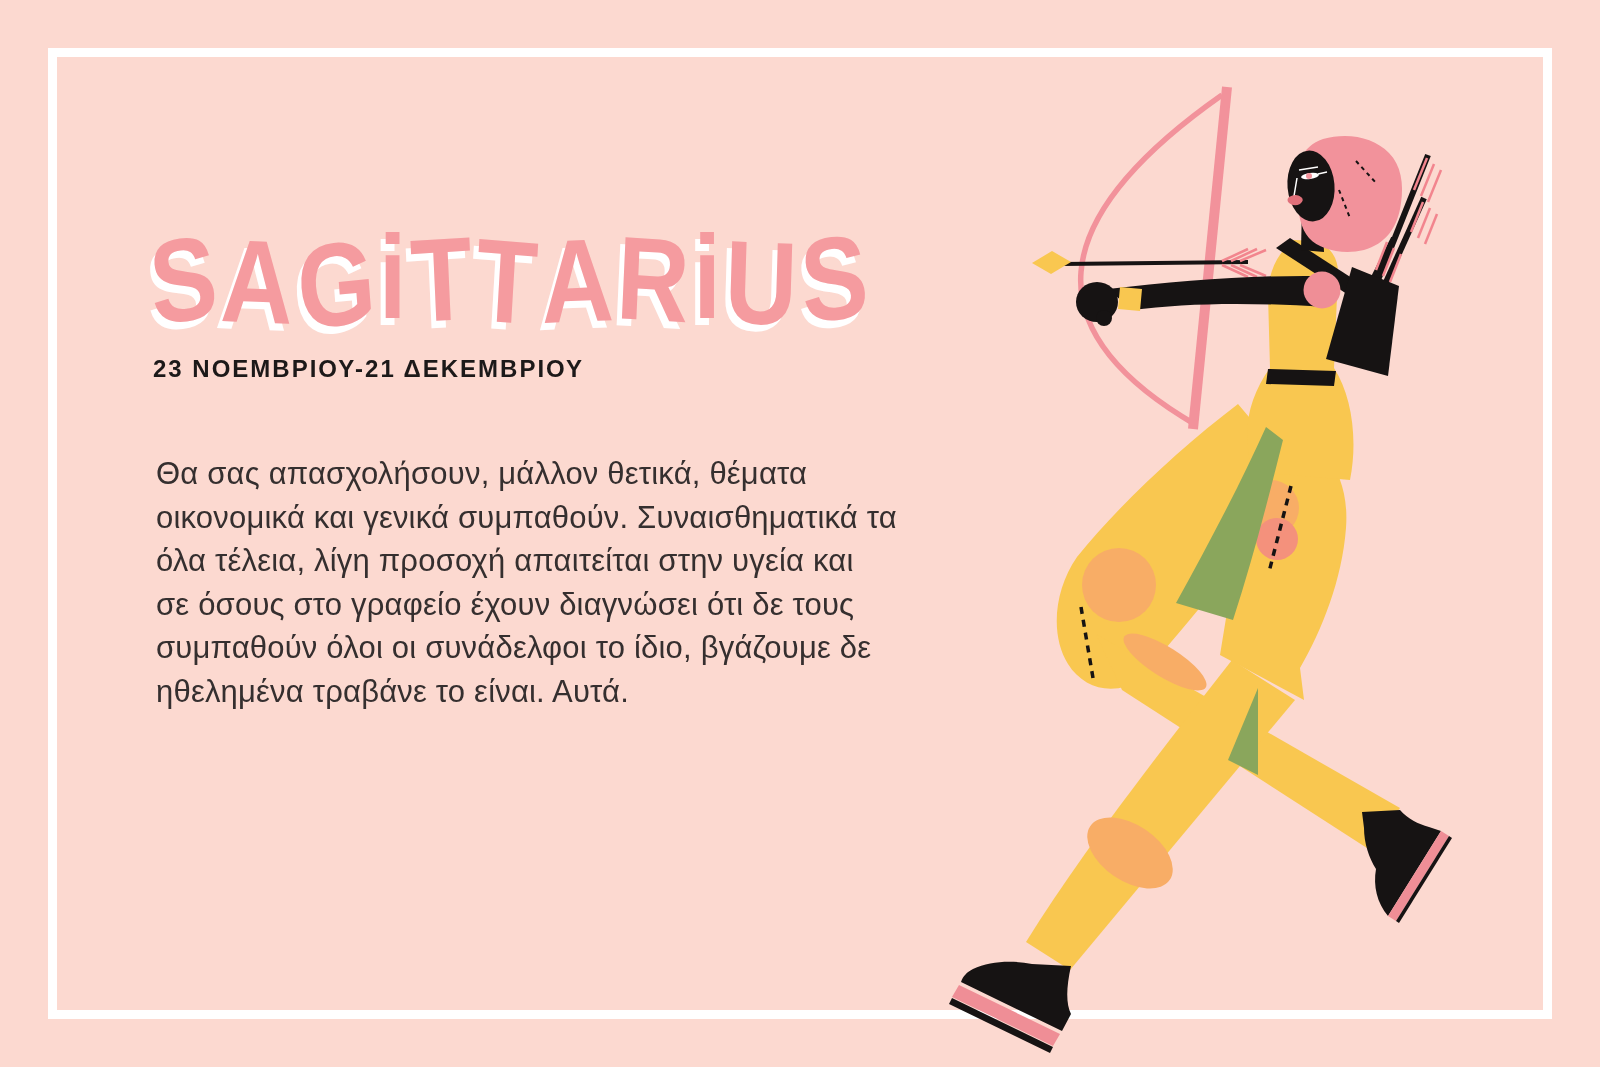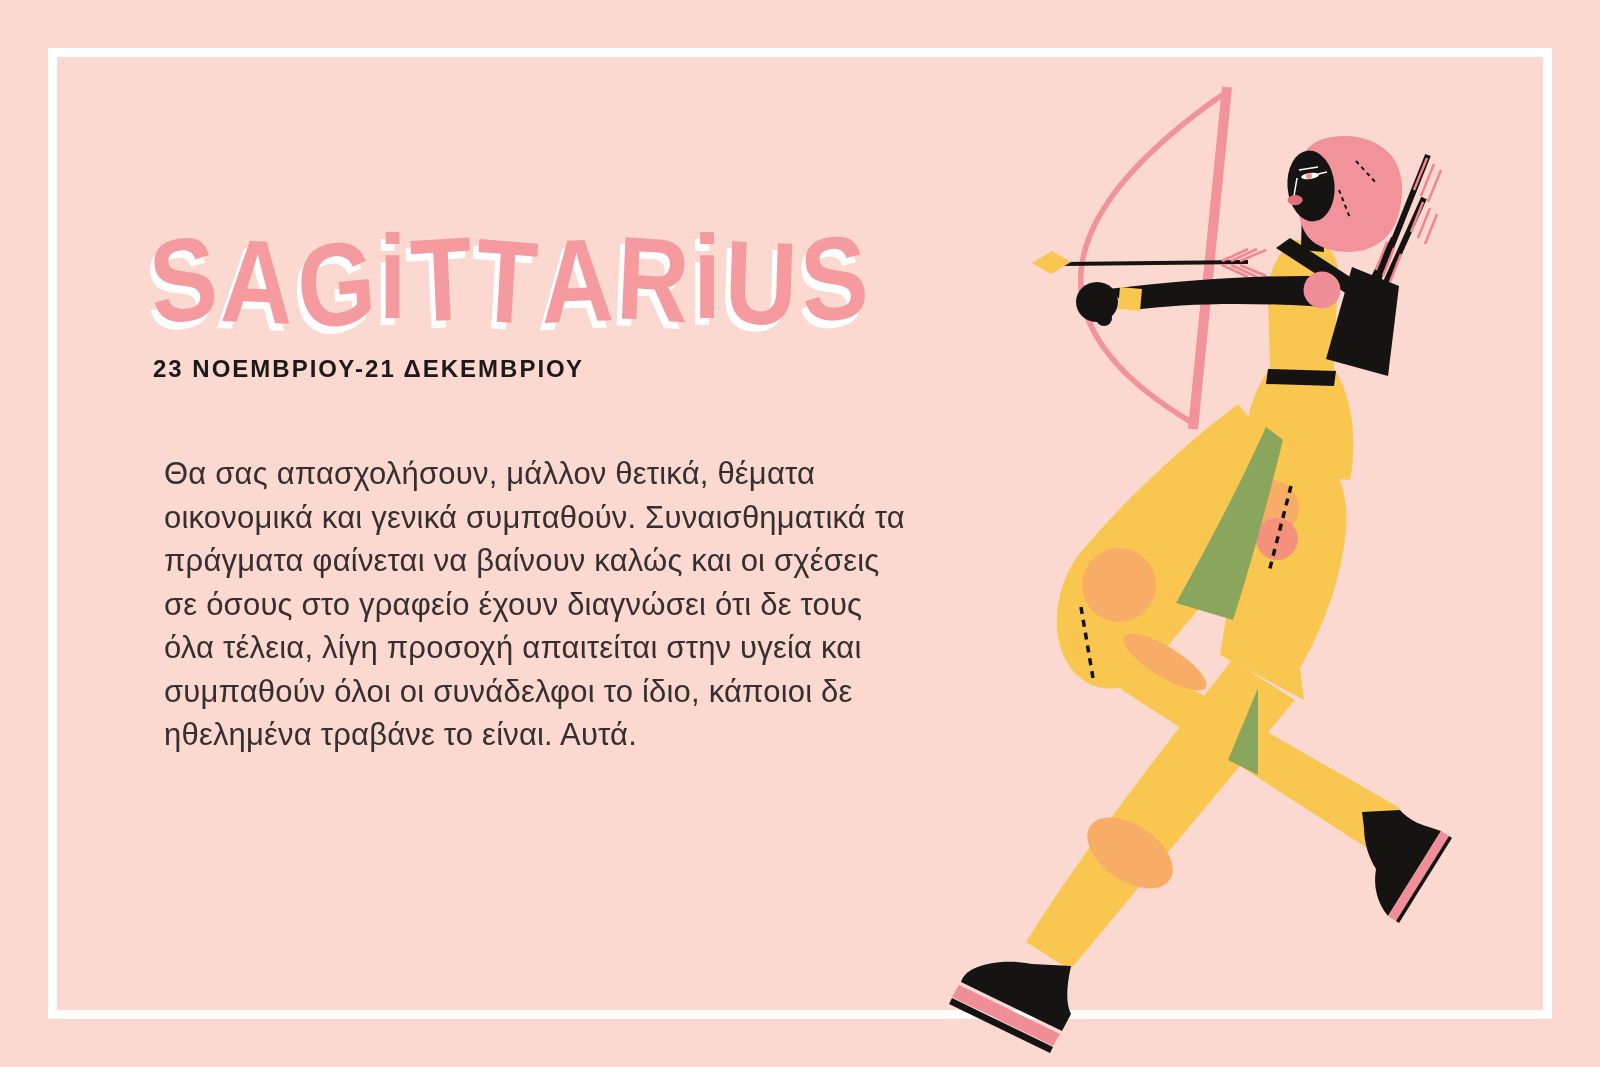--- a/index.html
+++ b/index.html
@@ -35,21 +35,21 @@
   .page-title span:nth-child(8){transform:rotate(3deg);}
   .page-title span:nth-child(9){transform:translateY(-2px);}
   .page-title span:nth-child(10){transform:rotate(2deg) translateY(3px);}
   .page-title span:nth-child(11){transform:rotate(-5deg) translateY(-1px);}
   .date-range{
     position:absolute; left:153px; top:357px;
     font-size:24px; font-weight:bold; color:var(--heading-text);
     letter-spacing:2px; line-height:1; white-space:nowrap;
   }
   .horoscope{
-    position:absolute; left:164px; top:452px;
+    position:absolute; left:156px; top:452px;
     font-size:31px; color:var(--body-text); line-height:43.5px; white-space:nowrap;
     letter-spacing:0.2px;
   }
   .figure-svg{position:absolute; left:0; top:0;}
   
   .fY{fill:var(--yellow);} .fB{fill:var(--figure-black);} .fP{fill:var(--pink);}
   .fPd{fill:var(--pink-deep);} .fO{fill:var(--orange);} .fS{fill:var(--salmon);}
   .fG{fill:var(--green);} .fW{fill:var(--white);} .fL{fill:var(--lips);}
   .sP{stroke:var(--pink); fill:none;} .sB{stroke:var(--figure-black); fill:none;}
   .sF{stroke:var(--fletching); fill:none;} .sW{stroke:var(--white); fill:none;}
@@ -61,24 +61,23 @@
 
   <div class="frame"></div>
 
   <div class="page-title"><span>S</span><span>A</span><span>G</span><span>i</span><span>T</span><span>T</span><span>A</span><span>R</span><span>i</span><span>U</span><span>S</span></div>
 
   <div class="date-range">23 ΝΟΕΜΒΡΙΟΥ-21 ΔΕΚΕΜΒΡΙΟΥ</div>
 
   <div class="horoscope">
     <div>Θα σας απασχολήσουν, μάλλον θετικά, θέματα</div>
     <div>οικονομικά και γενικά συμπαθούν. Συναισθηματικά τα</div>
-    <div>πράγματα φαίνεται να βαίνουν καλώς και οι σχέσεις</div>
+    <div>όλα τέλεια, λίγη προσοχή απαιτείται στην υγεία και</div>
     <div>σε όσους στο γραφείο έχουν διαγνώσει ότι δε τους</div>
-    <div>όλα τέλεια, λίγη προσοχή απαιτείται στην υγεία και</div>
-    <div>συμπαθούν όλοι οι συνάδελφοι το ίδιο, κάποιοι δε</div>
+    <div>συμπαθούν όλοι οι συνάδελφοι το ίδιο, βγάζουμε δε</div>
     <div>ηθελημένα τραβάνε το είναι. Αυτά.</div>
   </div>
 
   <svg class="figure-svg" width="1600" height="1067" viewBox="0 0 1600 1067" role="img" aria-label="Archer with pink bob haircut in a yellow jumpsuit striding while drawing a pink bow with a nocked arrow, quiver of arrows on the back, black sneakers with pink soles">
 
     <g>
       <path class="sP" d="M 1222,95 Q 953,284 1196,425" stroke-width="5.5"></path>
       <line class="sP" x1="1227" y1="87" x2="1193" y2="429" stroke-width="10"></line>
     </g>
 

